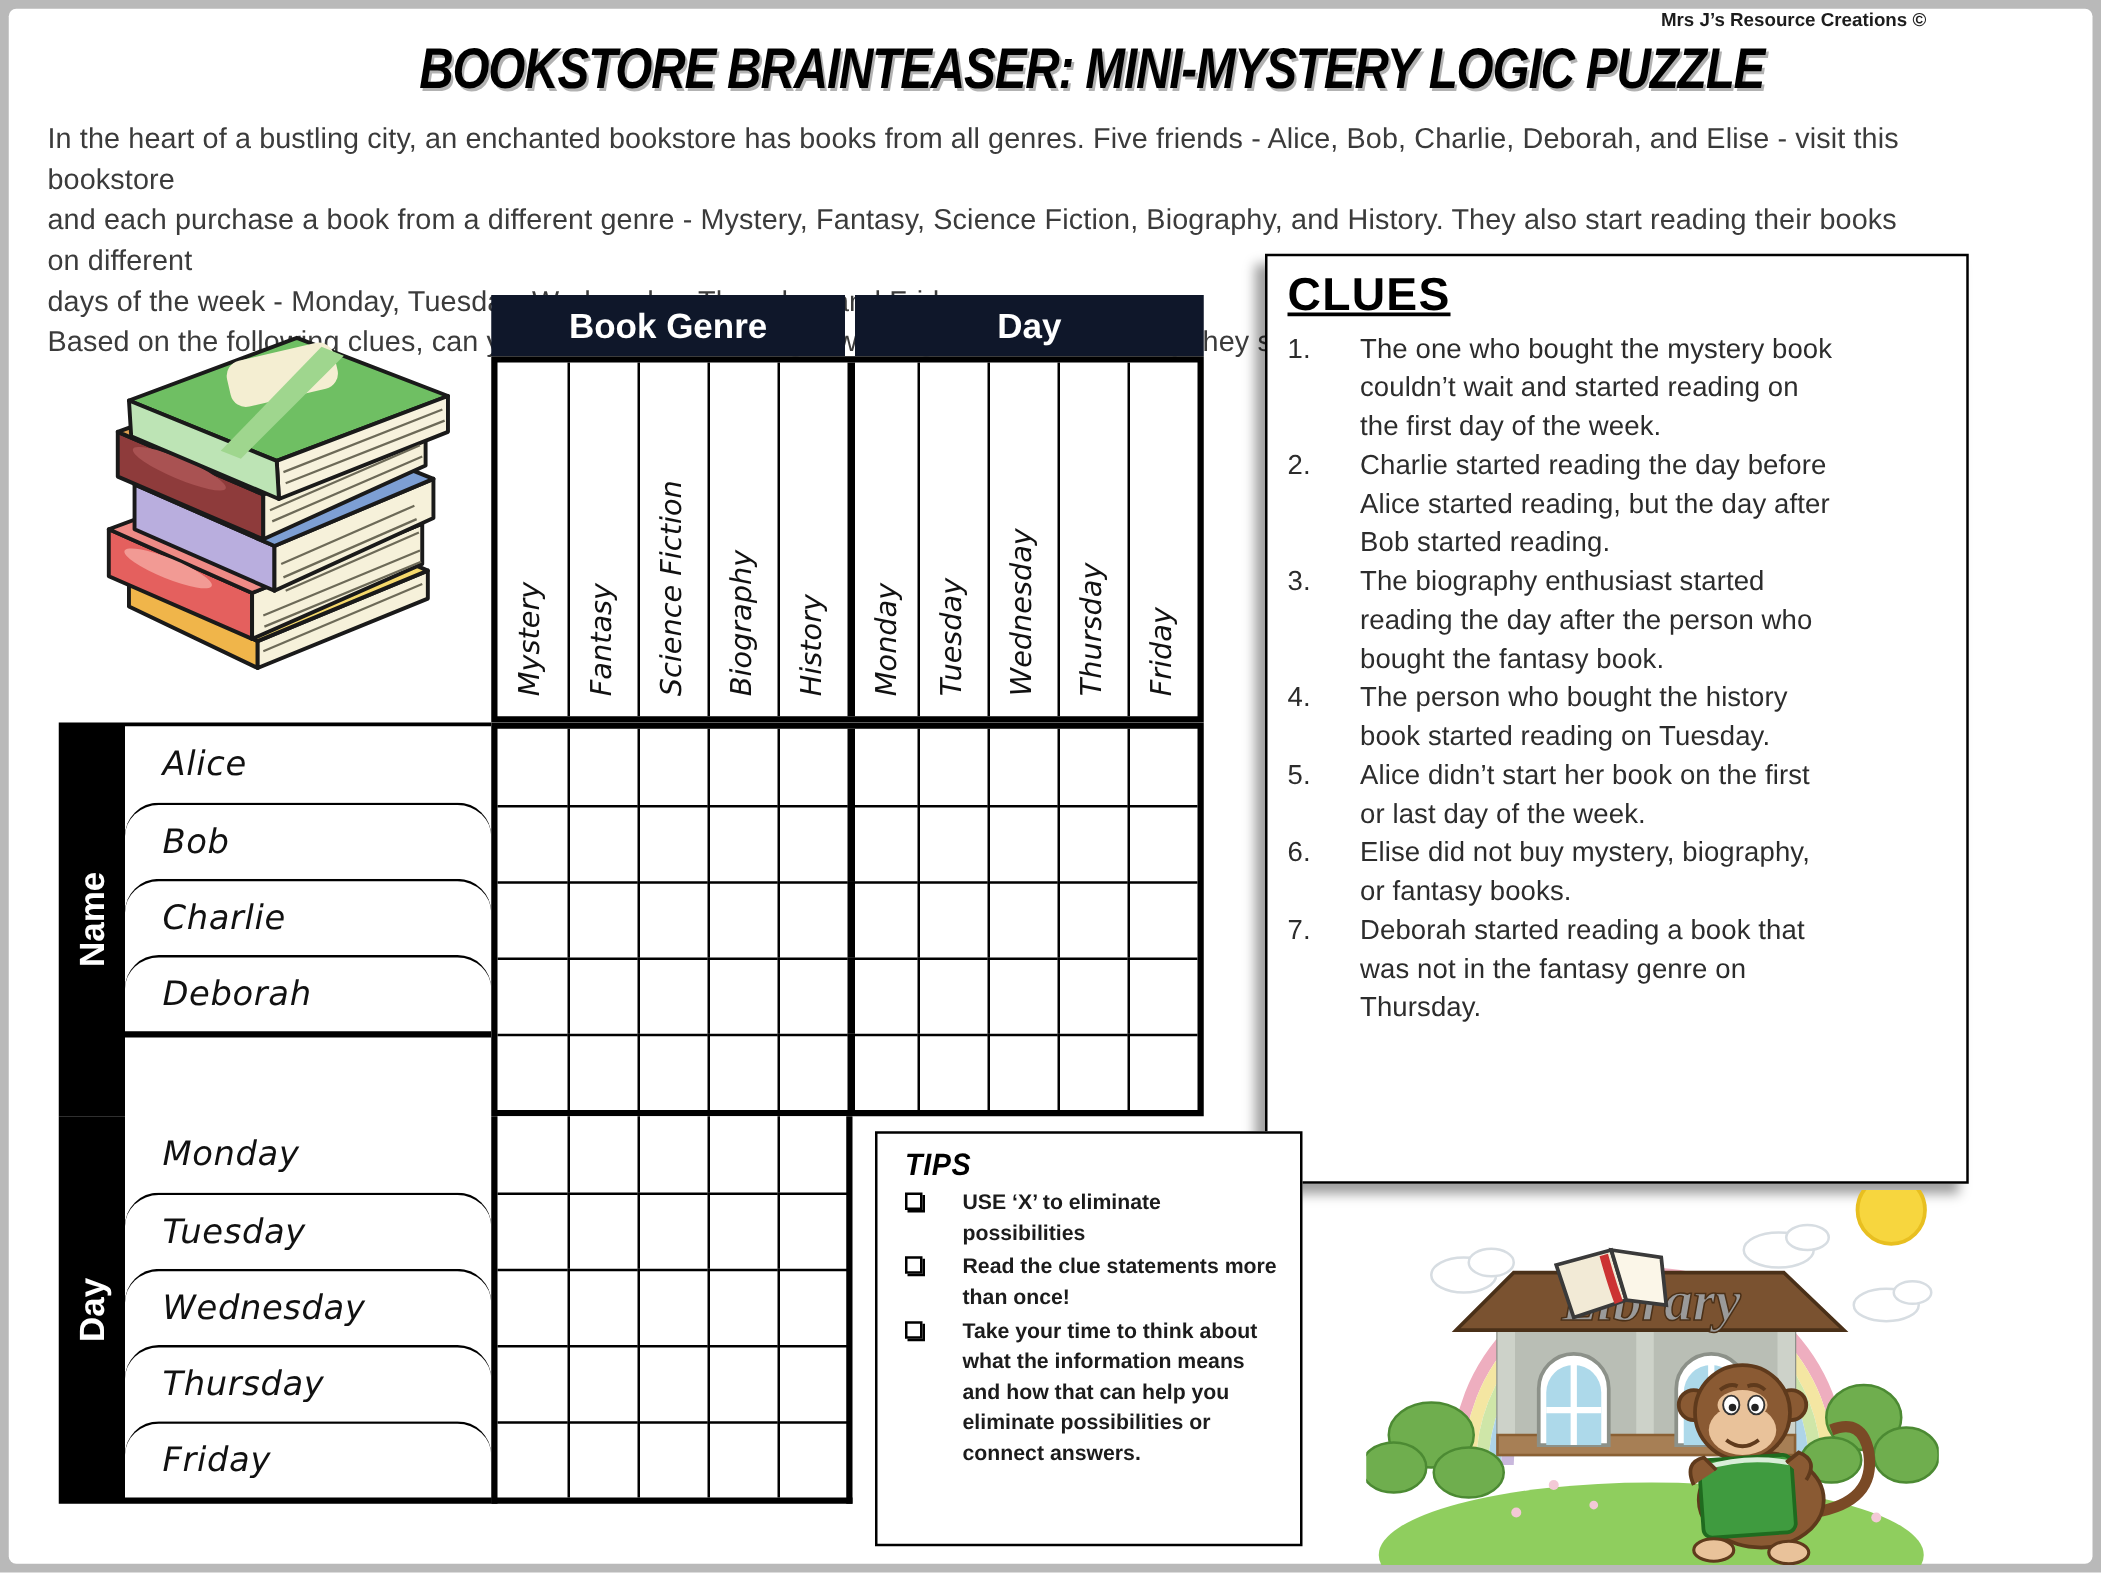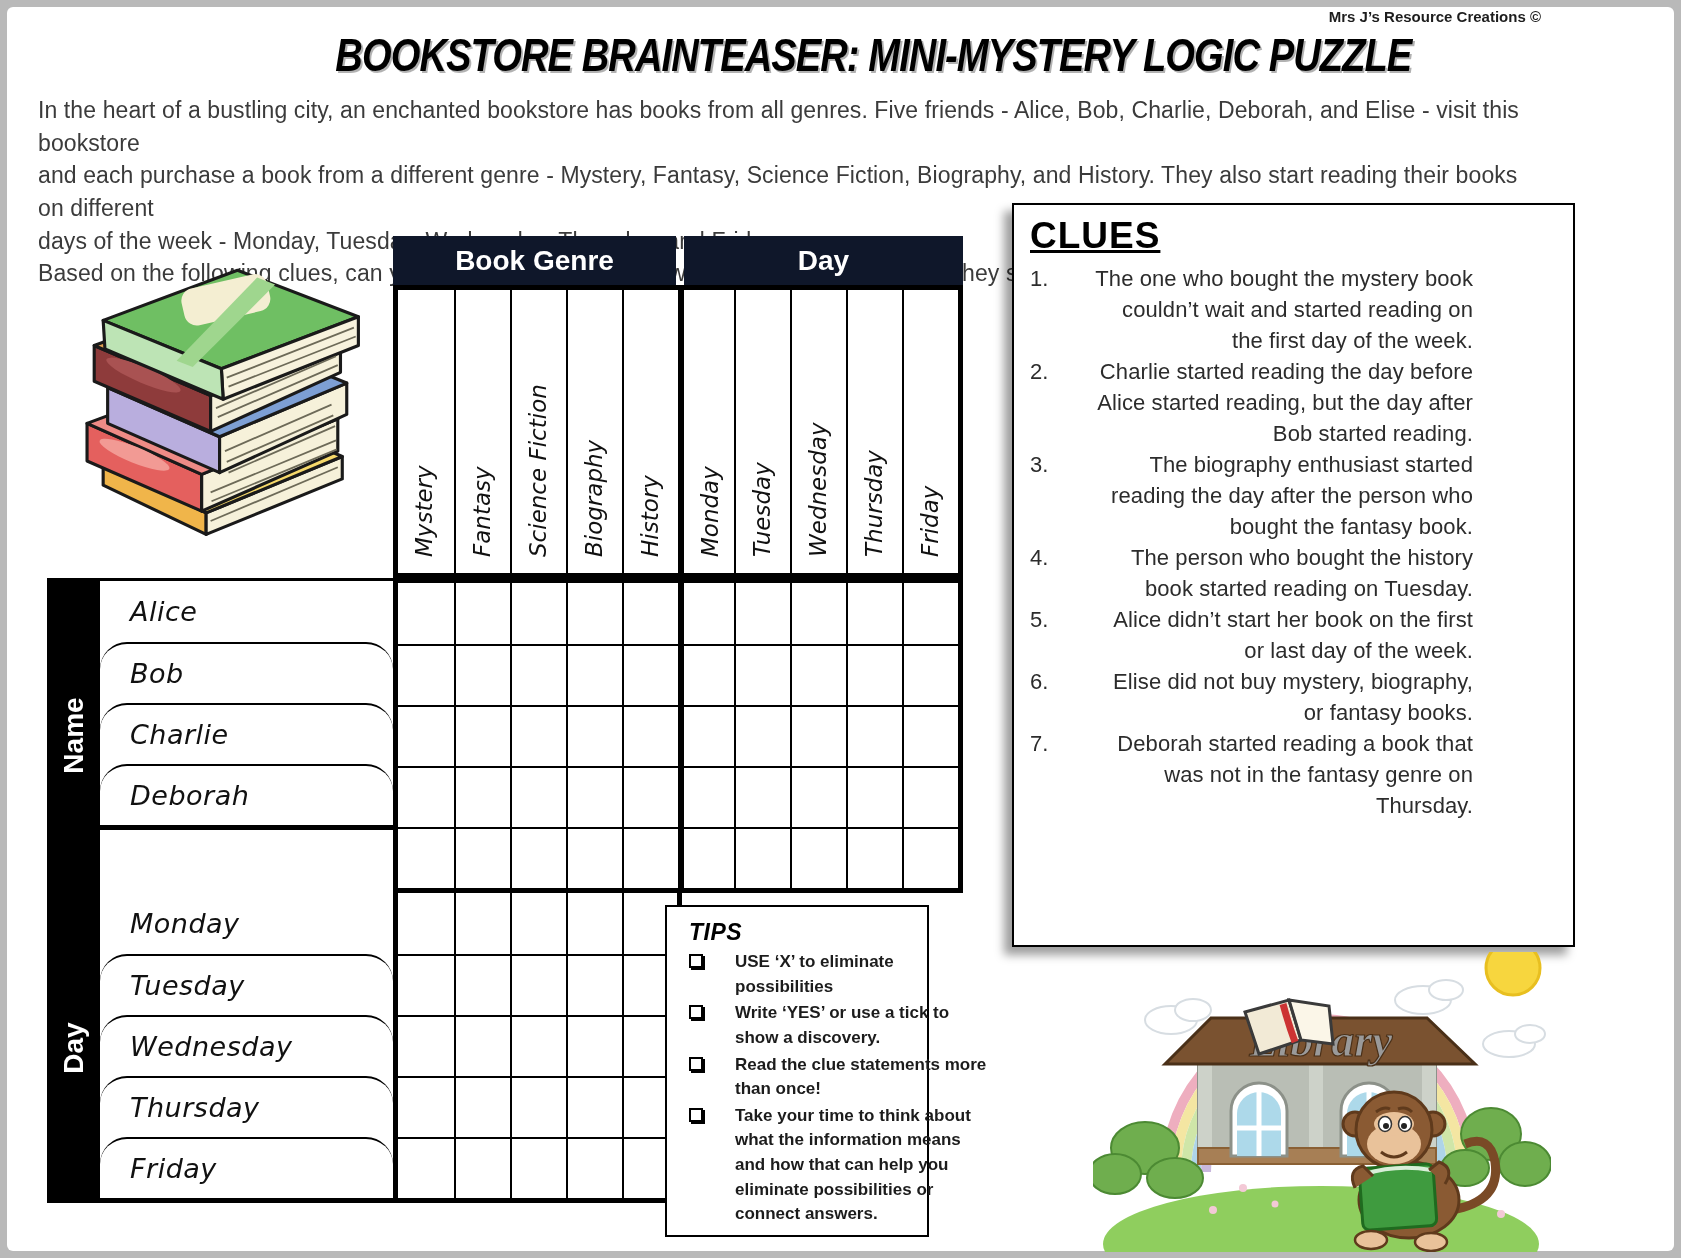--- a/index.html
+++ b/index.html
@@ -48,24 +48,24 @@
     letter-spacing:1px; margin-bottom:6px;
   }
   .clues ol { list-style:none; counter-reset:clue; }
   .clues li {
     counter-increment:clue;
     display:grid; grid-template-columns:58px 400px;
     font-size:22px; line-height:31px; color:#2c2c2c;
     letter-spacing:0.1px;
   }
   .clues li::before { content:counter(clue) "."; }
-  .clues li .clue-text { width:385px;text-align:right; }
+  .clues li .clue-text { width:385px; }
   
   .tips {
-    position:absolute; left:665px; top:905px; width:264px; height:332px;
+    position:absolute; left:700px; top:905px; width:342px; height:332px;
     background:#fff; border:2.5px solid #000;
     padding:10px 8px 8px 22px;
   }
   .tips-heading {
     font-size:23px; font-weight:900; font-style:italic;
     color:#000; letter-spacing:0.5px; margin-bottom:6px;
     transform:scaleY(1.08); transform-origin:left top; width:60px;
   }
   .tip-item { display:grid; grid-template-columns:46px 1fr; margin-bottom:2px; }
   .tip-box {
@@ -346,24 +346,20 @@
         <span class="clue-text">Deborah started reading a book that was not in the fantasy genre on Thursday.</span>
       </li>
   </ol>
 </div>
 
 <div class="tips">
   <div class="tips-heading">TIPS</div>
   <div class="tip-item">
     <span class="tip-box"></span>
     <span class="tip-text">USE ‘X’ to eliminate possibilities</span>
-  </div>
-  <div class="tip-item">
-    <span class="tip-box"></span>
-    <span class="tip-text">Write ‘YES’ or use a tick to show a discovery.</span>
   </div>
   <div class="tip-item">
     <span class="tip-box"></span>
     <span class="tip-text">Read the clue statements more than once!</span>
   </div>
   <div class="tip-item">
     <span class="tip-box"></span>
     <span class="tip-text">Take your time to think about what the information means and how that can help you eliminate possibilities or connect answers.</span>
   </div>
 </div>

